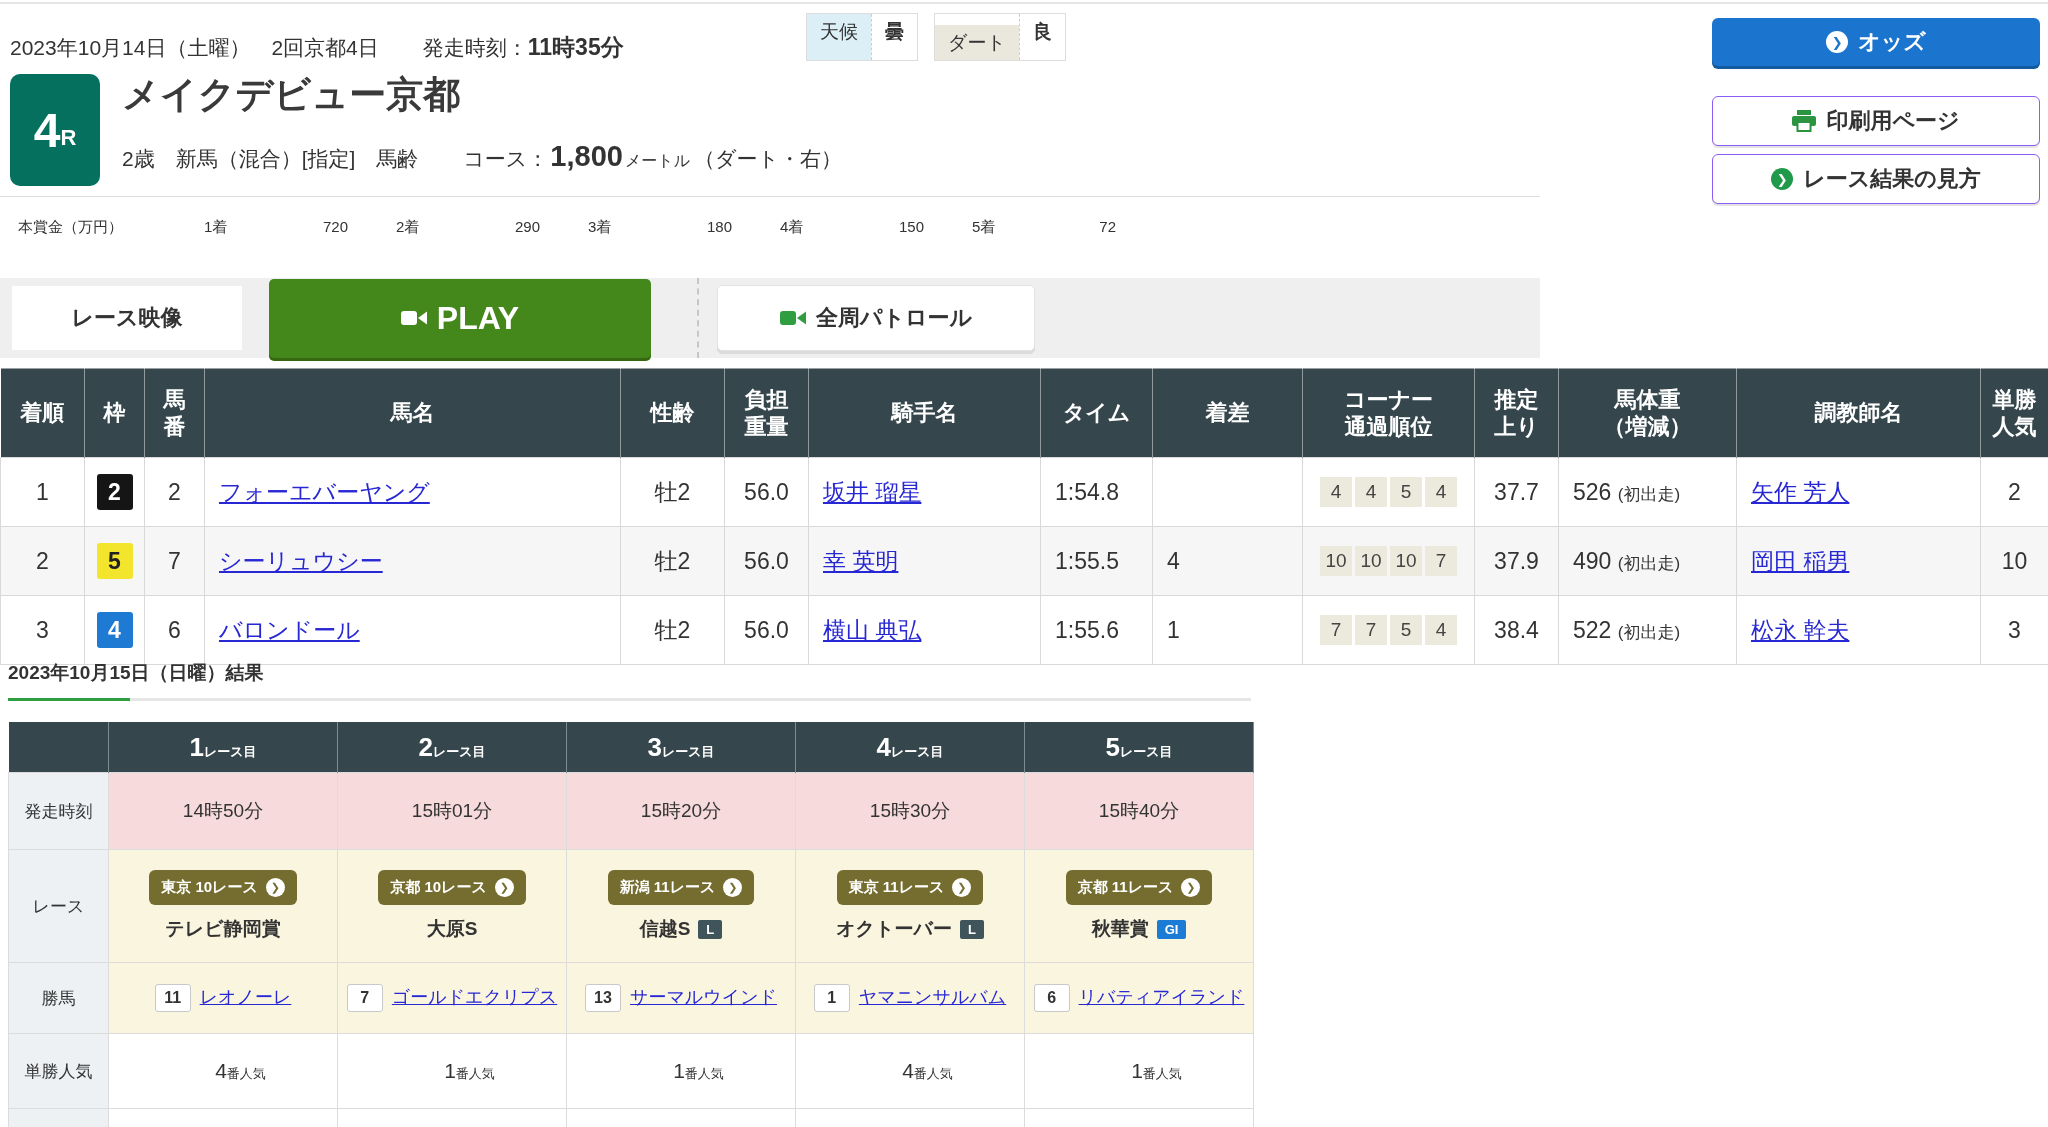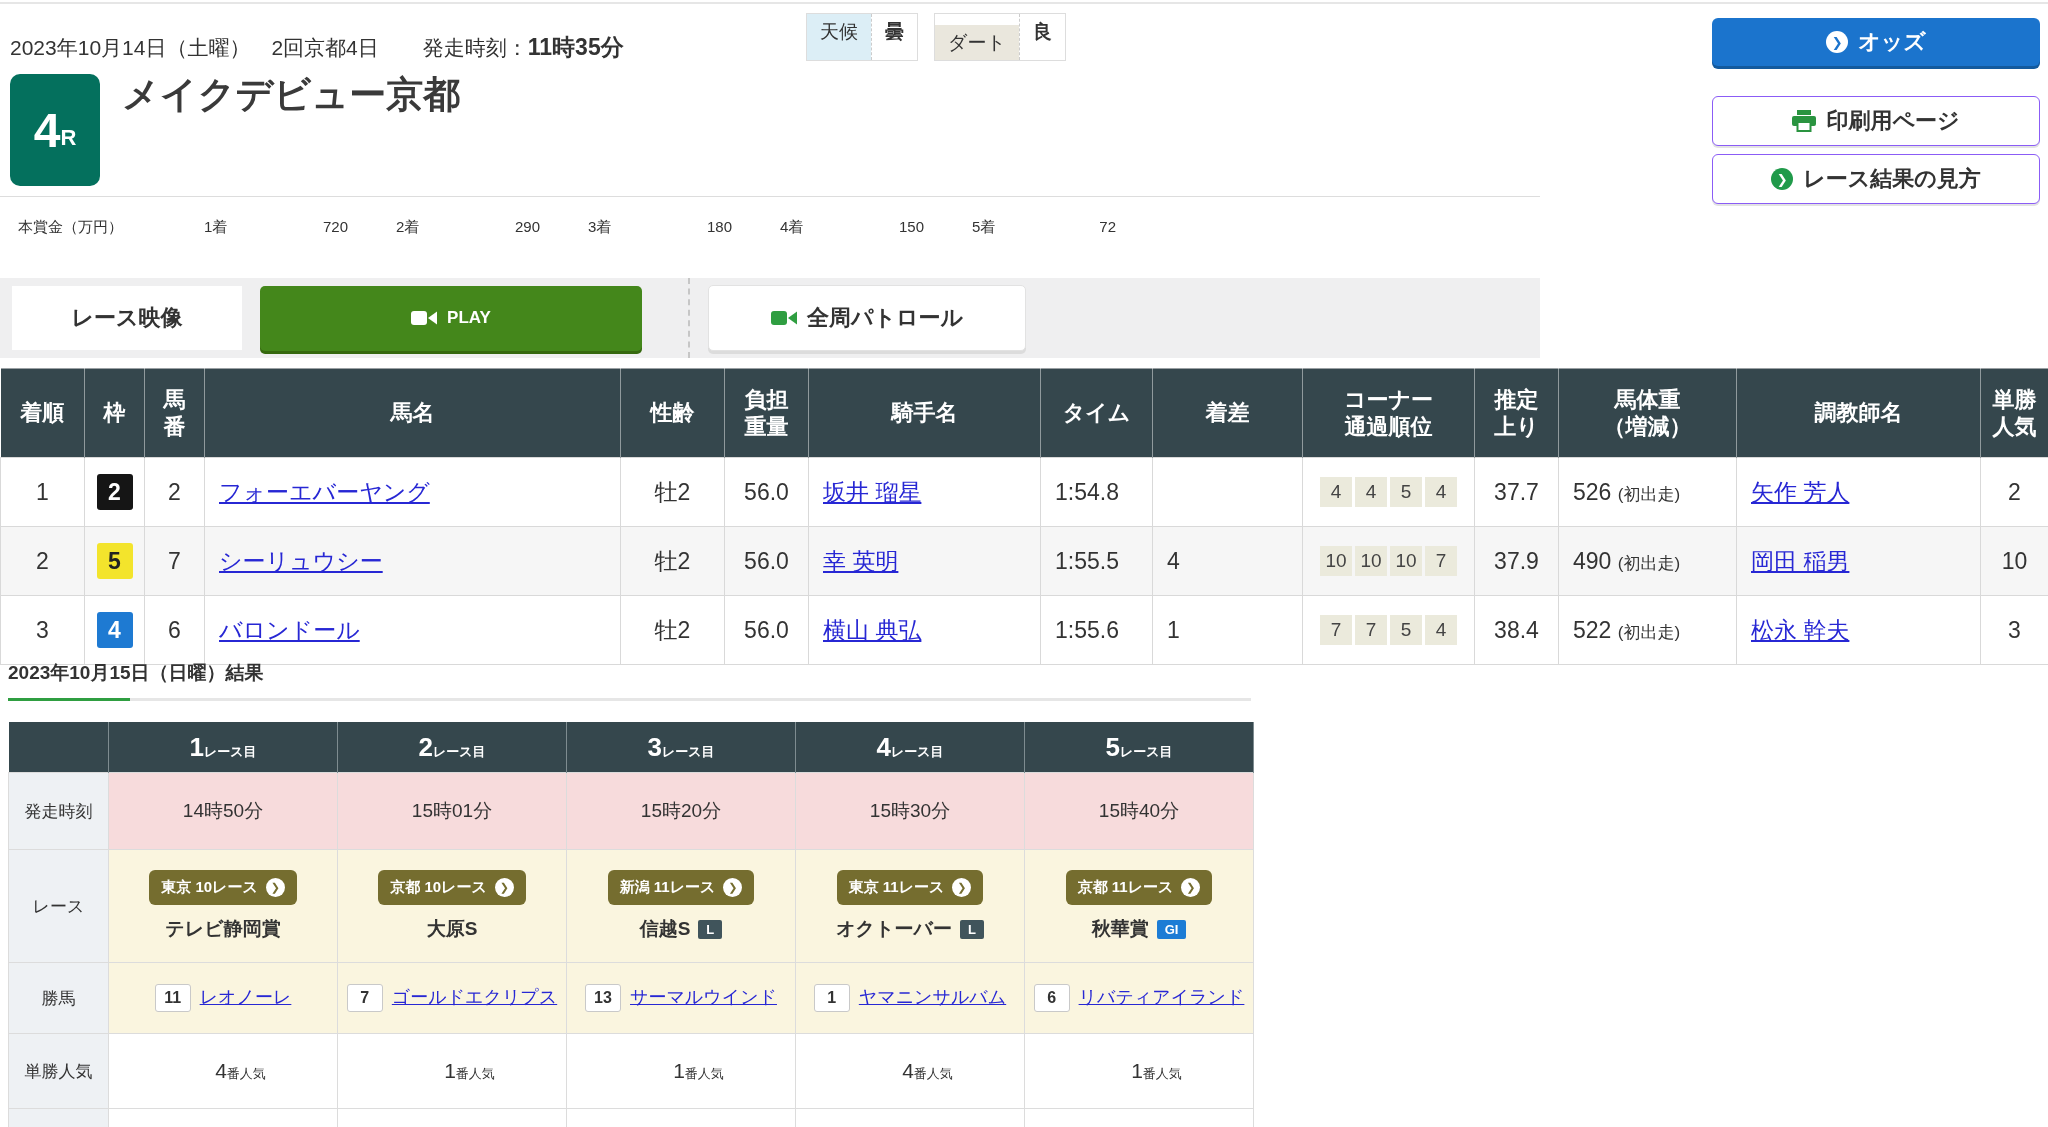--- a/index.html
+++ b/index.html
@@ -32,21 +32,21 @@
 
   
   .prize-row{position:absolute;top:218px;left:18px;font-size:15px;display:flex;align-items:baseline;white-space:nowrap;}
   .prize-label{width:186px;}
   .prize-item{display:inline-flex;justify-content:space-between;width:192px;}
   .prize-item .amount{text-align:right;padding-right:48px;}
 
   
   .media-strip{position:absolute;top:278px;left:0;width:1540px;height:80px;background:#efeff0;display:flex;align-items:center;}
   .race-video{margin-left:12px;width:230px;height:64px;background:#fff;display:flex;align-items:center;justify-content:center;font-size:22px;font-weight:bold;}
-  .play-btn{margin-left:18px;width:382px;height:65px;background:#44871b;border-radius:5px;color:#fff;display:flex;align-items:center;justify-content:center;font-size:17px;font-weight:bold;gap:10px;box-shadow:0 3px 0 #36690f;cursor:pointer;}
+  .play-btn{margin-left:27px;width:382px;height:79px;background:#44871b;border-radius:5px;color:#fff;display:flex;align-items:center;justify-content:center;font-size:32px;font-weight:bold;gap:10px;box-shadow:0 3px 0 #36690f;cursor:pointer;}
   .strip-divider{margin-left:46px;height:80px;border-left:2px dashed #c6c6c6;}
   .patrol-btn{margin-left:18px;width:316px;height:64px;background:#fff;border:1px solid #e2e2e2;border-radius:5px;display:flex;align-items:center;justify-content:center;font-size:22px;font-weight:bold;gap:10px;box-shadow:0 3px 0 #dcdcdc;cursor:pointer;}
   .cam{flex:0 0 auto;}
 
   
   .side-col{position:absolute;left:1712px;top:18px;width:328px;}
   .btn{height:48px;border-radius:6px;display:flex;align-items:center;justify-content:center;gap:10px;font-size:22px;font-weight:bold;cursor:pointer;}
   .btn-odds{background:#1b74cd;color:#fff;box-shadow:0 3px 0 #135a9e;}
   .btn-white{background:#fff;color:#333;border:1px solid #8b5cf6;box-shadow:0 2px 0 #e3e3e3;}
   .btn-print{margin-top:30px;}
@@ -119,20 +119,27 @@
       <span class="bkey bkey-track">ダート</span>
       <span class="bval">良</span>
     </div>
   </div>
 
   <div class="race-num">
     <span class="n">4</span>
     <span class="s">R</span>
   </div>
   <div class="race-title">メイクデビュー京都</div>
+  <div class="race-cond">
+    <span class="cond">2歳　新馬（混合）[指定]　馬齢</span>
+    <span>コース：</span>
+    <span class="dist">1,800</span>
+    <span class="unit">メートル</span>
+    <span>（ダート・右）</span>
+  </div>
   <div class="hdr-divider"></div>
 
   <div class="prize-row">
     <span class="prize-label">本賞金（万円）</span>
     <span id="prize-list"><span class="prize-item">
           <span class="place">1着</span>
           <span class="amount">720</span>
         </span><span class="prize-item">
           <span class="place">2着</span>
           <span class="amount">290</span>

